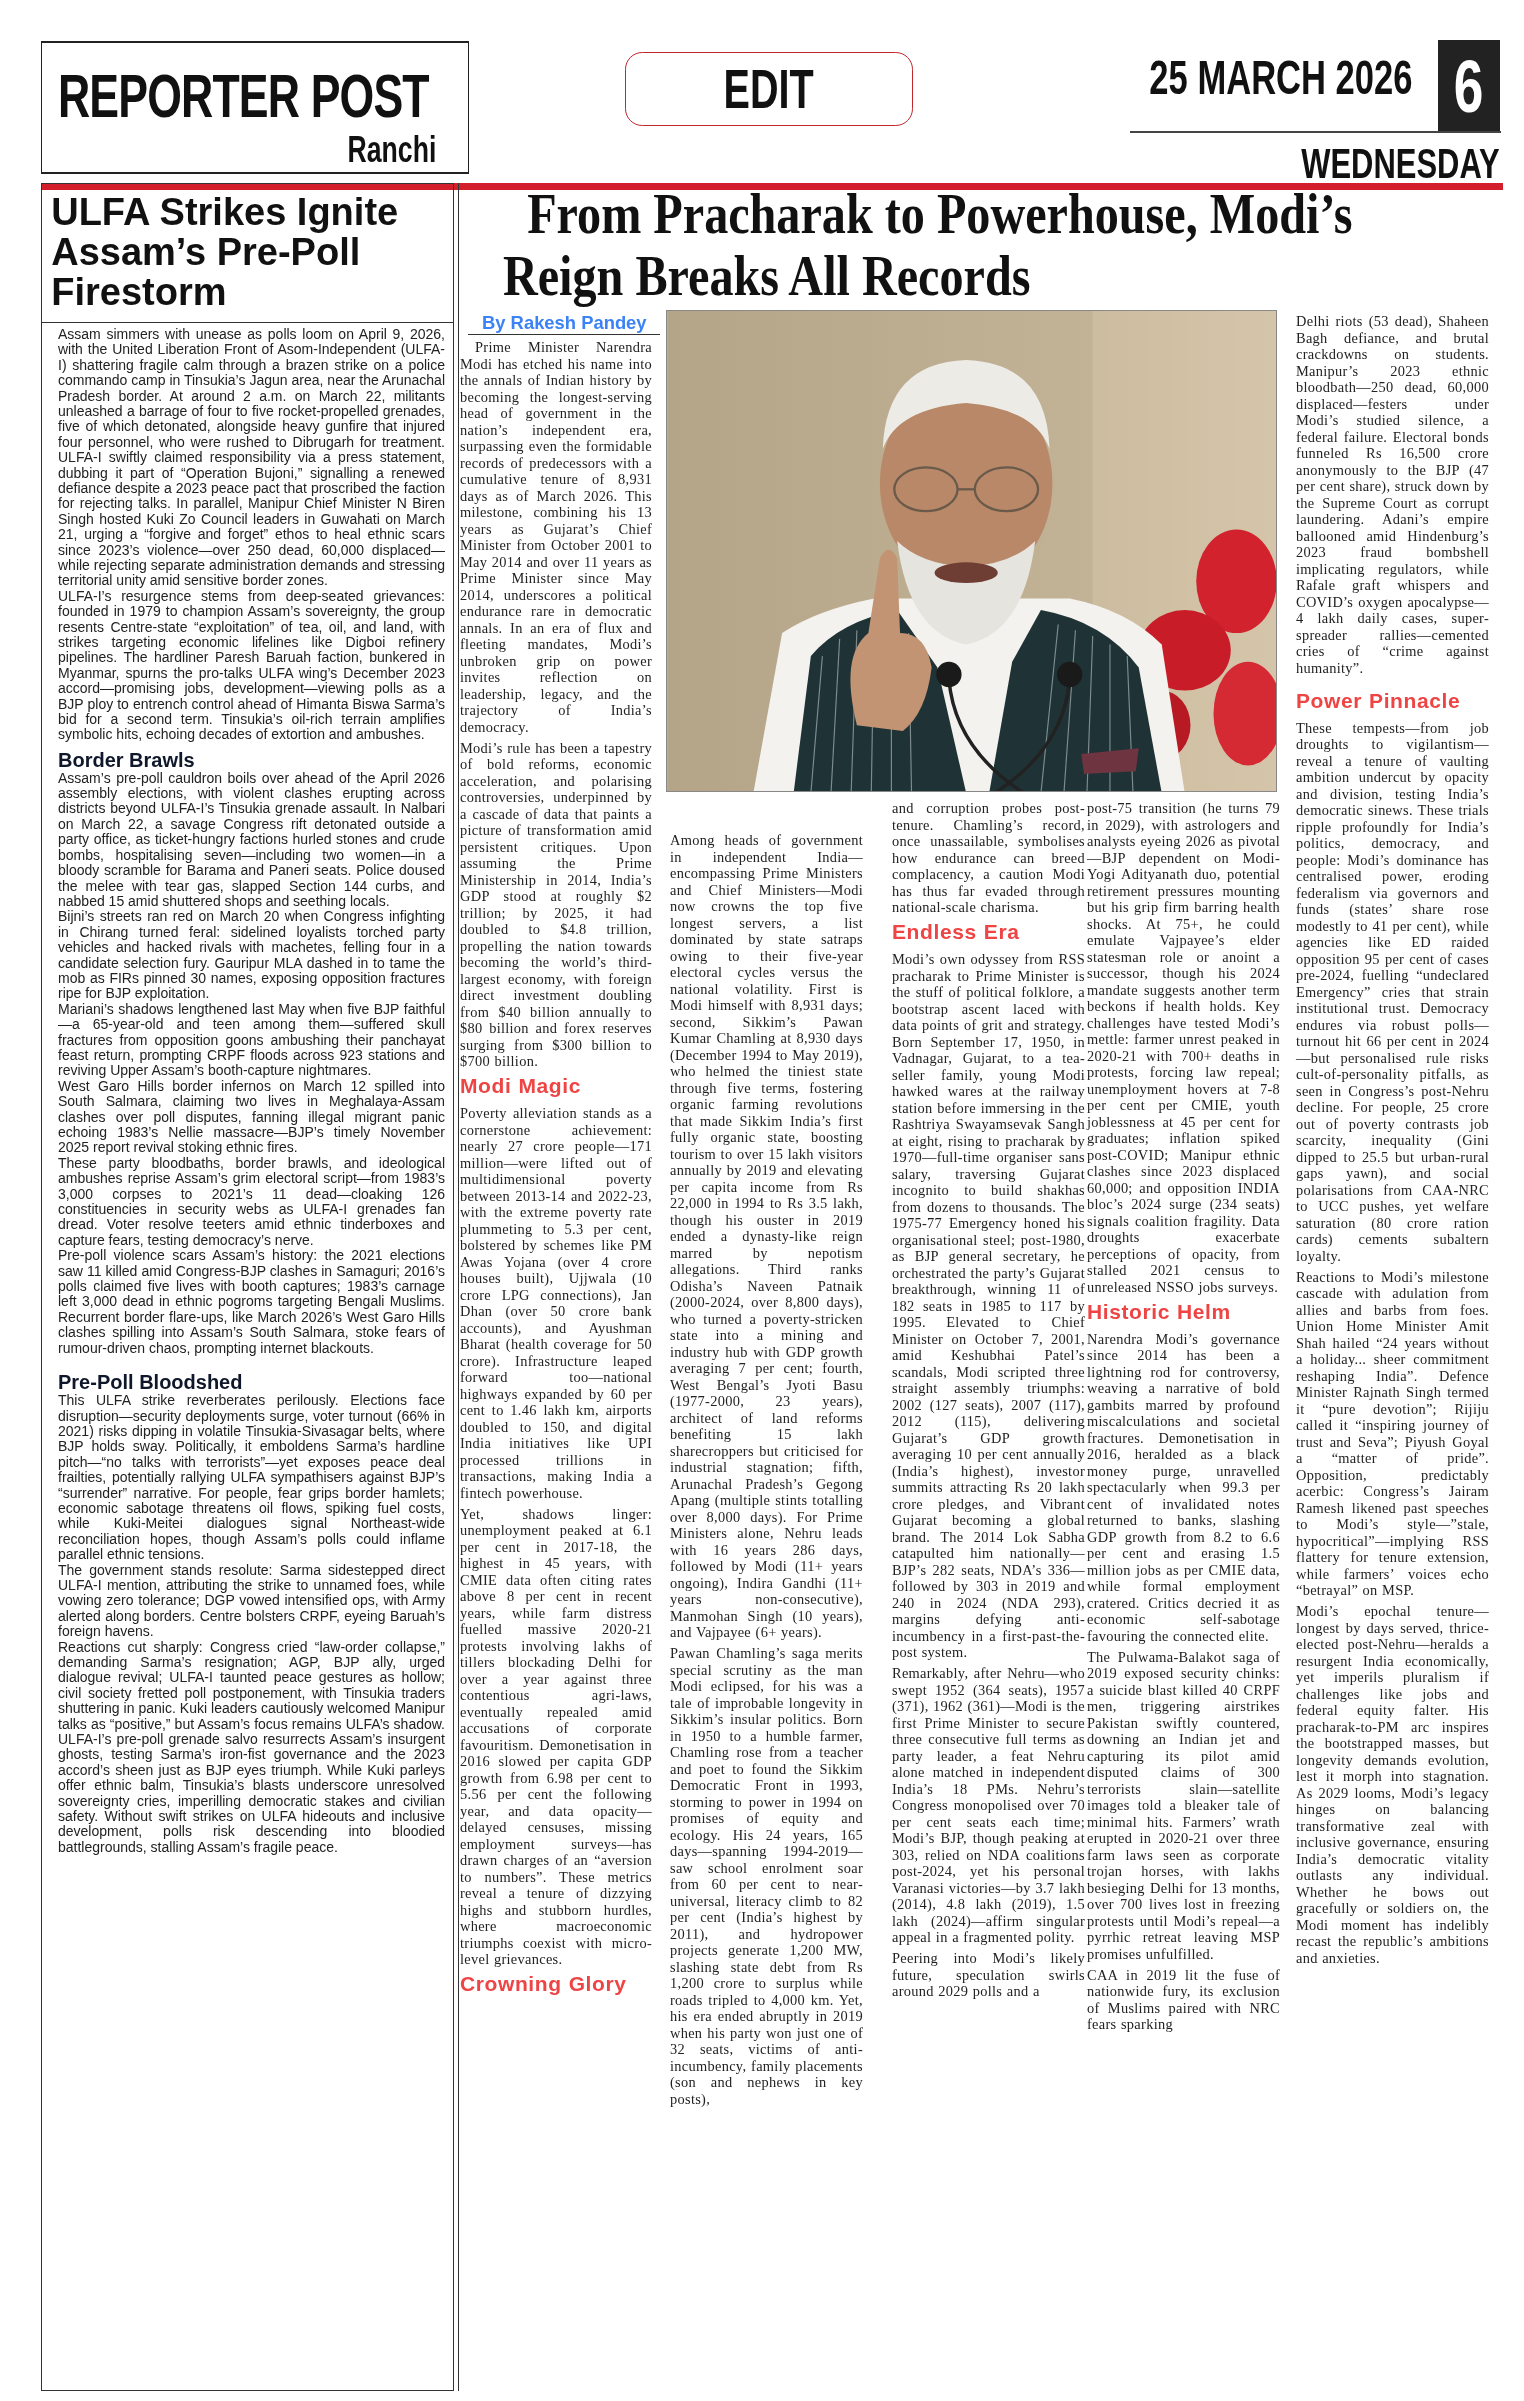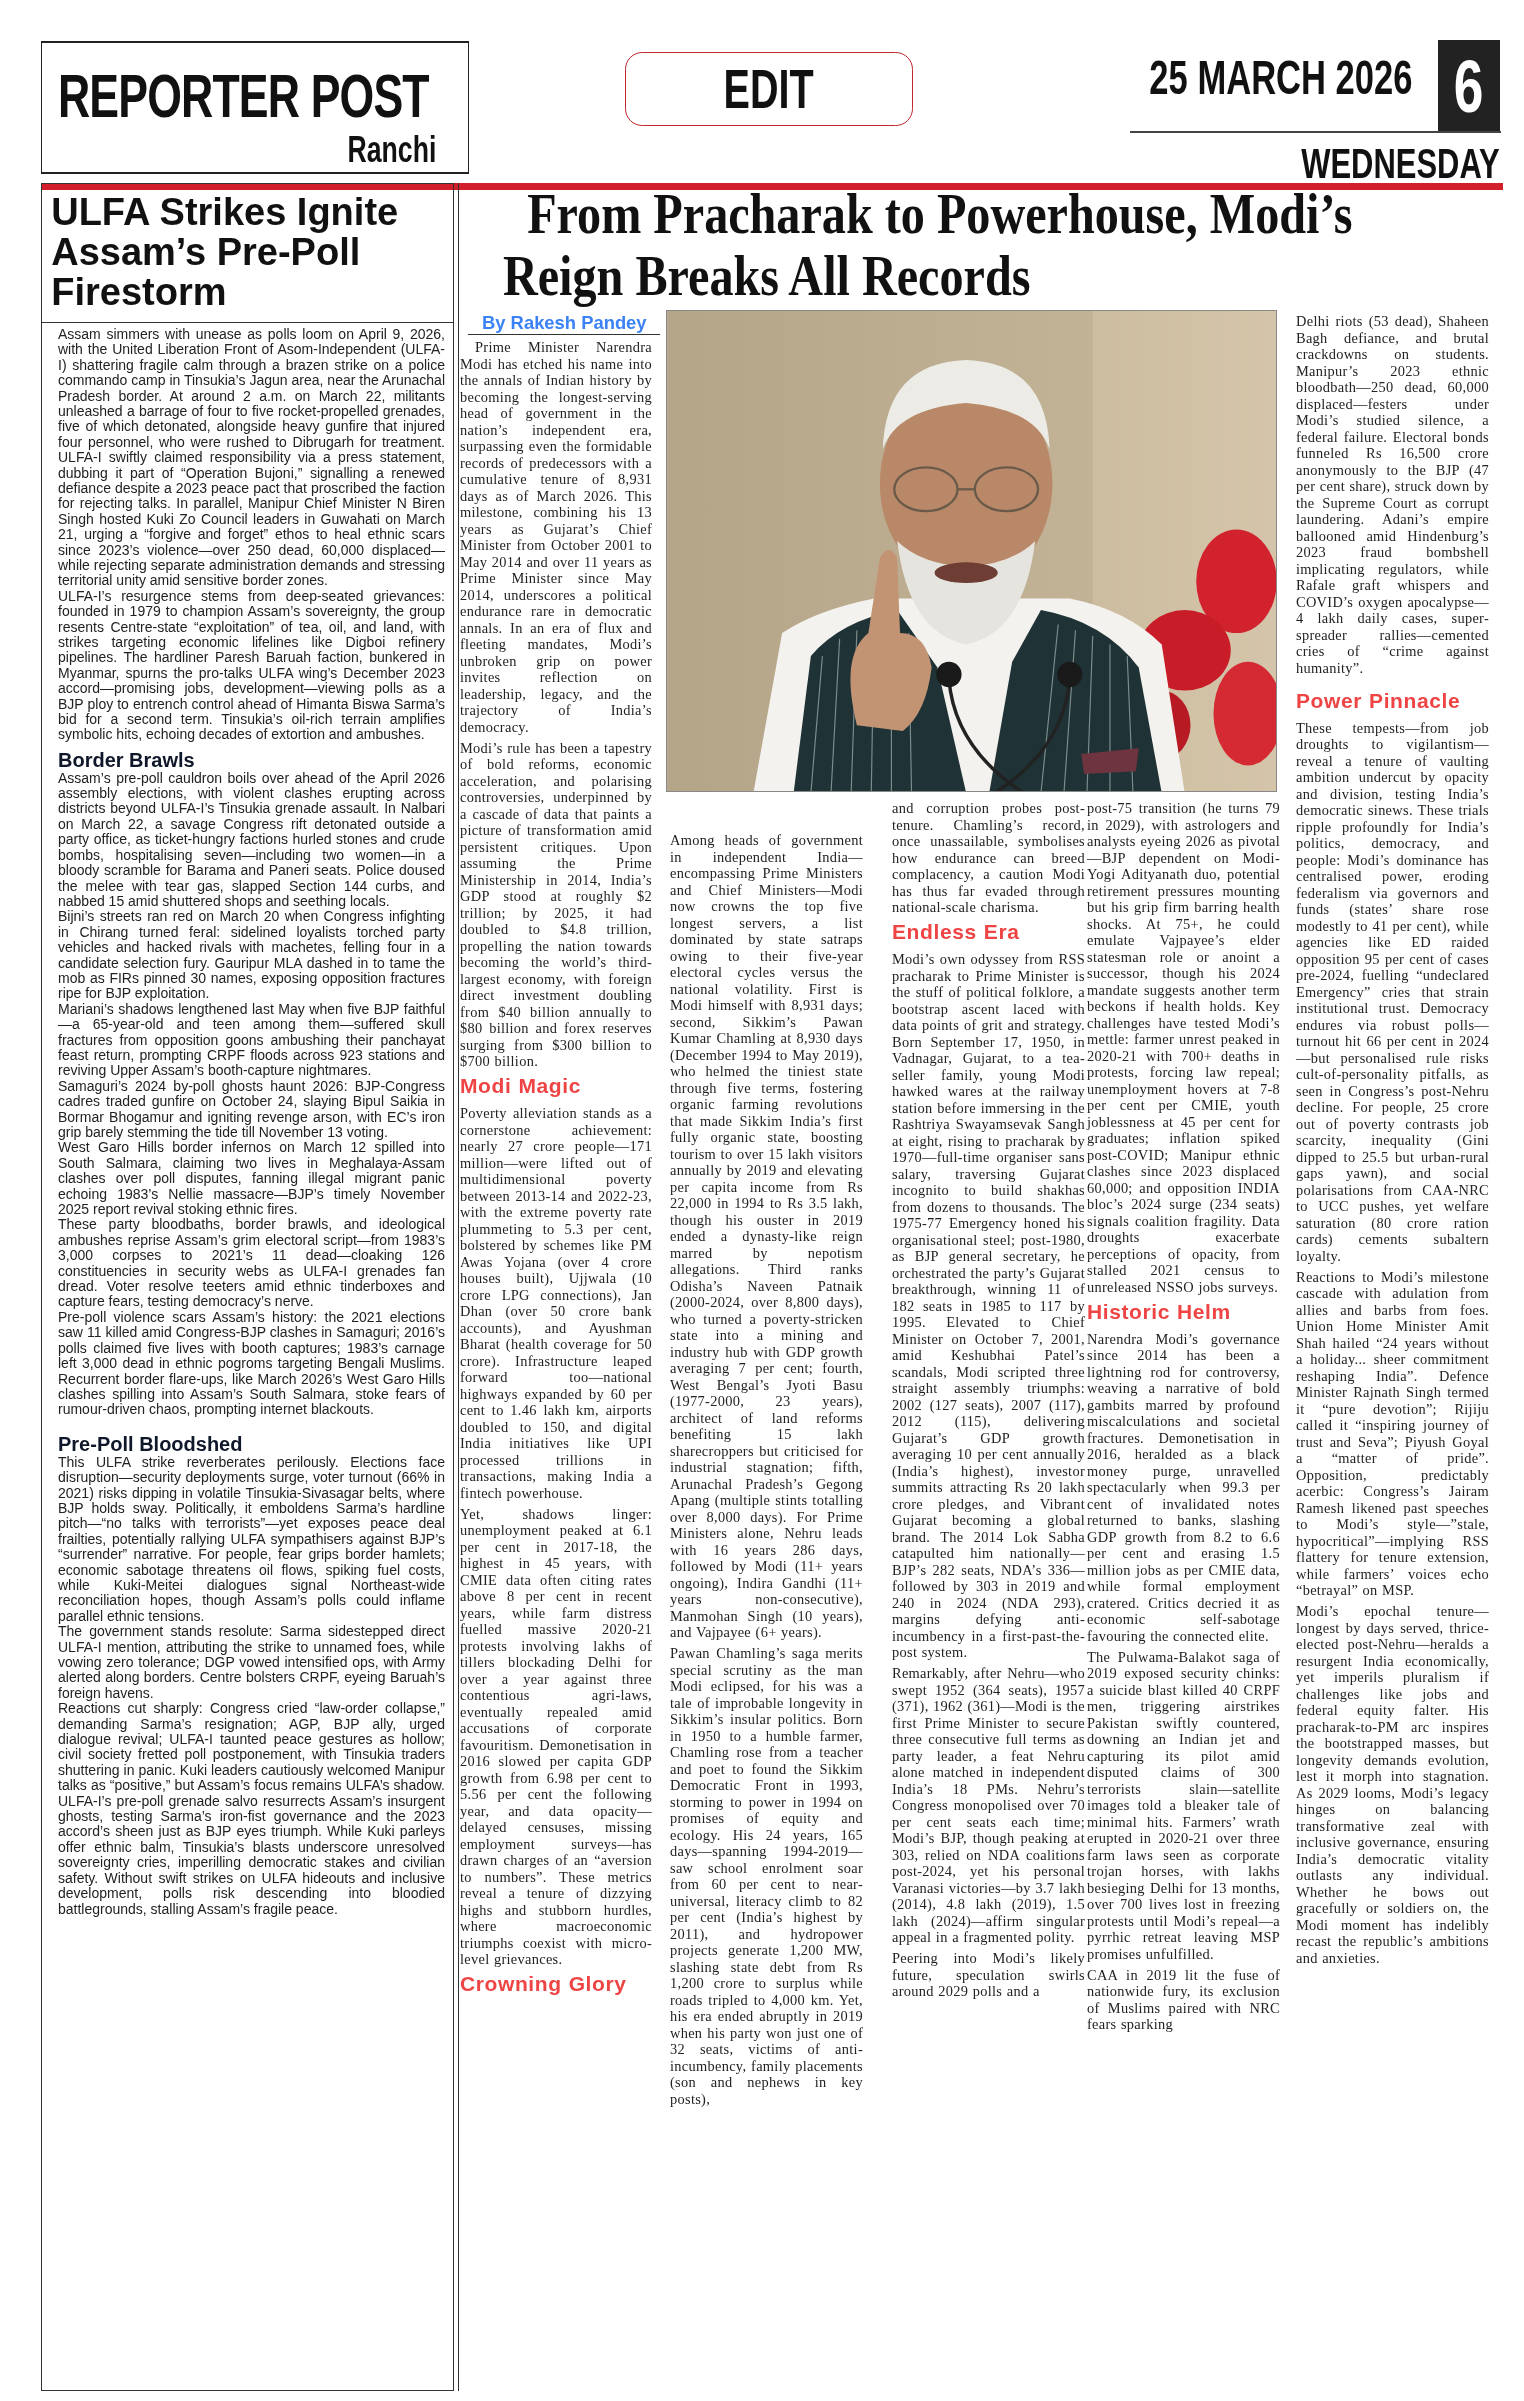--- a/index.html
+++ b/index.html
@@ -70,21 +70,20 @@
 
 <article class="ulfa">
   <h2 class="ulfa-headline" style="margin:0;">ULFA Strikes Ignite Assam’s Pre-Poll Firestorm</h2>
   <div class="ulfa-body">
     <p>Assam simmers with unease as polls loom on April 9, 2026, with the United Liberation Front of Asom-Independent (ULFA-I) shattering fragile calm through a brazen strike on a police commando camp in Tinsukia’s Jagun area, near the Arunachal Pradesh border. At around 2 a.m. on March 22, militants unleashed a barrage of four to five rocket-propelled grenades, five of which detonated, alongside heavy gunfire that injured four personnel, who were rushed to Dibrugarh for treatment. ULFA-I swiftly claimed responsibility via a press statement, dubbing it part of “Operation Bujoni,” signalling a renewed defiance despite a 2023 peace pact that proscribed the faction for rejecting talks. In parallel, Manipur Chief Minister N Biren Singh hosted Kuki Zo Council leaders in Guwahati on March 21, urging a “forgive and forget” ethos to heal ethnic scars since 2023’s violence—over 250 dead, 60,000 displaced—while rejecting separate administration demands and stressing territorial unity amid sensitive border zones.</p>
     <p>ULFA-I’s resurgence stems from deep-seated grievances: founded in 1979 to champion Assam’s sovereignty, the group resents Centre-state “exploitation” of tea, oil, and land, with strikes targeting economic lifelines like Digboi refinery pipelines. The hardliner Paresh Baruah faction, bunkered in Myanmar, spurns the pro-talks ULFA wing’s December 2023 accord—promising jobs, development—viewing polls as a BJP ploy to entrench control ahead of Himanta Biswa Sarma’s bid for a second term. Tinsukia’s oil-rich terrain amplifies symbolic hits, echoing decades of extortion and ambushes.</p>
     <h3>Border Brawls</h3>
     <p>Assam’s pre-poll cauldron boils over ahead of the April 2026 assembly elections, with violent clashes erupting across districts beyond ULFA-I’s Tinsukia grenade assault. In Nalbari on March 22, a savage Congress rift detonated outside a party office, as ticket-hungry factions hurled stones and crude bombs, hospitalising seven—including two women—in a bloody scramble for Barama and Paneri seats. Police doused the melee with tear gas, slapped Section 144 curbs, and nabbed 15 amid shuttered shops and seething locals.</p>
     <p>Bijni’s streets ran red on March 20 when Congress infighting in Chirang turned feral: sidelined loyalists torched party vehicles and hacked rivals with machetes, felling four in a candidate selection fury. Gauripur MLA dashed in to tame the mob as FIRs pinned 30 names, exposing opposition fractures ripe for BJP exploitation.</p>
     <p>Mariani’s shadows lengthened last May when five BJP faithful—a 65-year-old and teen among them—suffered skull fractures from opposition goons ambushing their panchayat feast return, prompting CRPF floods across 923 stations and reviving Upper Assam’s booth-capture nightmares.</p>
-    <p>Samaguri’s 2024 by-poll ghosts haunt 2026: BJP-Congress cadres traded gunfire on October 24, slaying Bipul Saikia in Bormar Bhogamur and igniting revenge arson, with EC’s iron grip barely stemming the tide till November 13 voting.</p>
     <p>West Garo Hills border infernos on March 12 spilled into South Salmara, claiming two lives in Meghalaya-Assam clashes over poll disputes, fanning illegal migrant panic echoing 1983’s Nellie massacre—BJP’s timely November 2025 report revival stoking ethnic fires.</p>
     <p>These party bloodbaths, border brawls, and ideological ambushes reprise Assam’s grim electoral script—from 1983’s 3,000 corpses to 2021’s 11 dead—cloaking 126 constituencies in security webs as ULFA-I grenades fan dread. Voter resolve teeters amid ethnic tinderboxes and capture fears, testing democracy’s nerve.</p>
     <p>Pre-poll violence scars Assam’s history: the 2021 elections saw 11 killed amid Congress-BJP clashes in Samaguri; 2016’s polls claimed five lives with booth captures; 1983’s carnage left 3,000 dead in ethnic pogroms targeting Bengali Muslims. Recurrent border flare-ups, like March 2026’s West Garo Hills clashes spilling into Assam’s South Salmara, stoke fears of rumour-driven chaos, prompting internet blackouts.</p>
     <h3 style="margin-top:15px;">Pre-Poll Bloodshed</h3>
     <p>This ULFA strike reverberates perilously. Elections face disruption—security deployments surge, voter turnout (66% in 2021) risks dipping in volatile Tinsukia-Sivasagar belts, where BJP holds sway. Politically, it emboldens Sarma’s hardline pitch—“no talks with terrorists”—yet exposes peace deal frailties, potentially rallying ULFA sympathisers against BJP’s “surrender” narrative. For people, fear grips border hamlets; economic sabotage threatens oil flows, spiking fuel costs, while Kuki-Meitei dialogues signal Northeast-wide reconciliation hopes, though Assam’s polls could inflame parallel ethnic tensions.</p>
     <p>The government stands resolute: Sarma sidestepped direct ULFA-I mention, attributing the strike to unnamed foes, while vowing zero tolerance; DGP vowed intensified ops, with Army alerted along borders. Centre bolsters CRPF, eyeing Baruah’s foreign havens.</p>
     <p>Reactions cut sharply: Congress cried “law-order collapse,” demanding Sarma’s resignation; AGP, BJP ally, urged dialogue revival; ULFA-I taunted peace gestures as hollow; civil society fretted poll postponement, with Tinsukia traders shuttering in panic. Kuki leaders cautiously welcomed Manipur talks as “positive,” but Assam’s focus remains ULFA’s shadow. ULFA-I’s pre-poll grenade salvo resurrects Assam’s insurgent ghosts, testing Sarma’s iron-fist governance and the 2023 accord’s sheen just as BJP eyes triumph. While Kuki parleys offer ethnic balm, Tinsukia’s blasts underscore unresolved sovereignty cries, imperilling democratic stakes and civilian safety. Without swift strikes on ULFA hideouts and inclusive development, polls risk descending into bloodied battlegrounds, stalling Assam’s fragile peace.</p>
   </div>
 </article>
 

